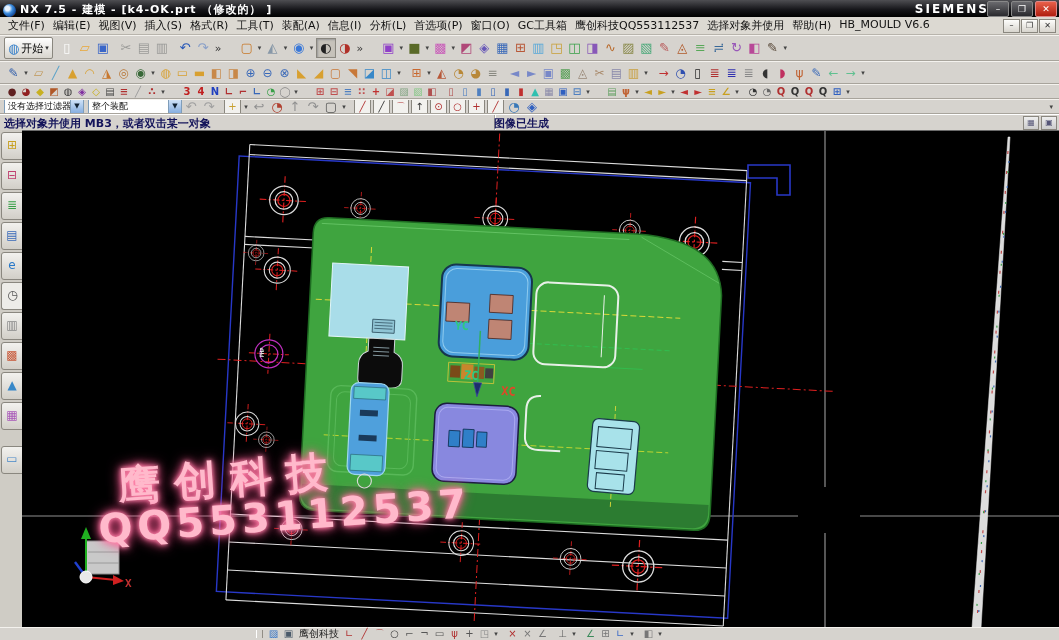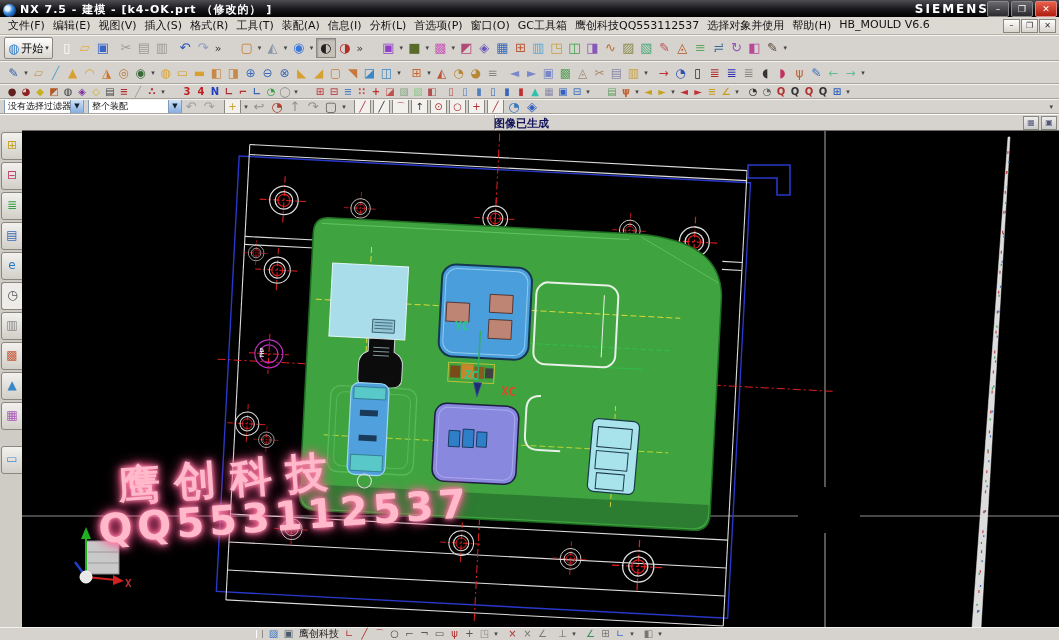--- a/index.html
+++ b/index.html
@@ -350,20 +350,21 @@
         <span class="tbi fr" style="color: rgb(176, 48, 48);">○</span>
         <span class="tbi fr" style="color: rgb(176, 48, 48);">+</span>
         <span class="tbi fr" style="color: rgb(176, 48, 48);">╱</span>
         <span class="tbi" style="color: rgb(56, 120, 184);">◔</span>
         <span class="tbi" style="color: rgb(48, 96, 192);">◈</span>
       </span>
     <span class="selend">▾</span>
   </div>
 
   <div class="promptbar">
+    <span class="prompt">选择对象并使用 MB3，或者双击某一对象</span>
     <span class="pdiv"></span>
     <span class="pmsg">图像已生成</span>
     <span class="pbtns">
       <span class="pb">▦</span>
       <span class="pb">▣</span>
     </span>
   </div>
 
   <div class="resbar">
       <div class="rtab" style="color: rgb(200, 160, 32);">⊞</div>

